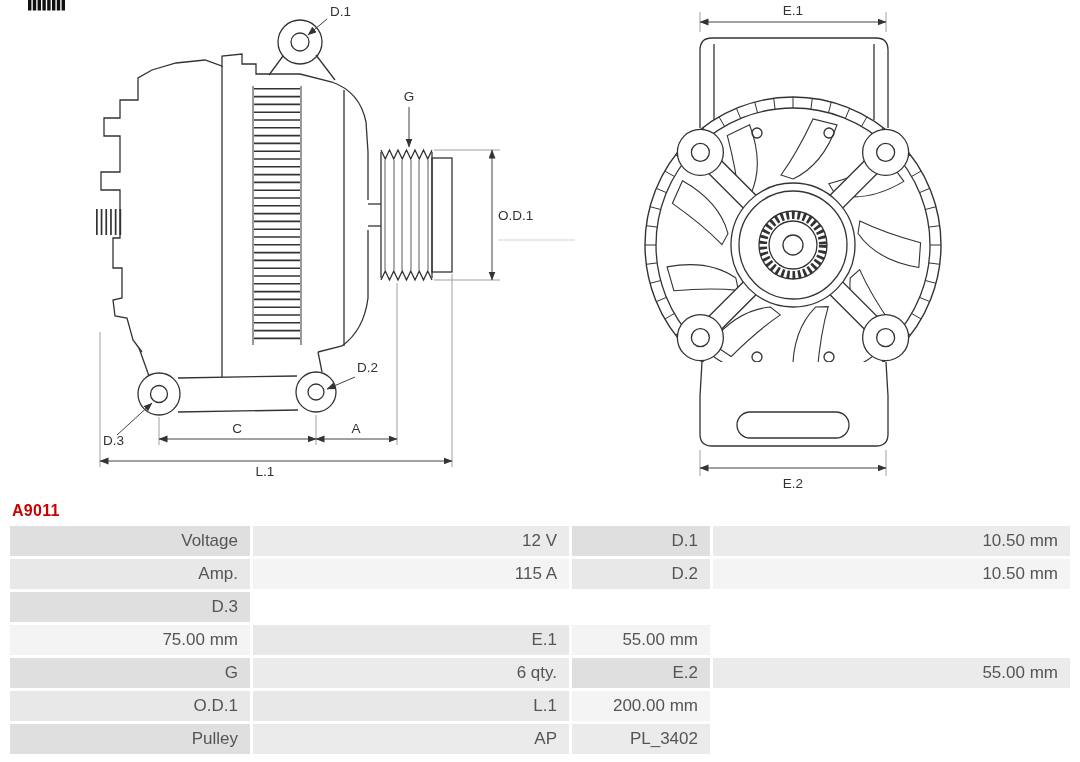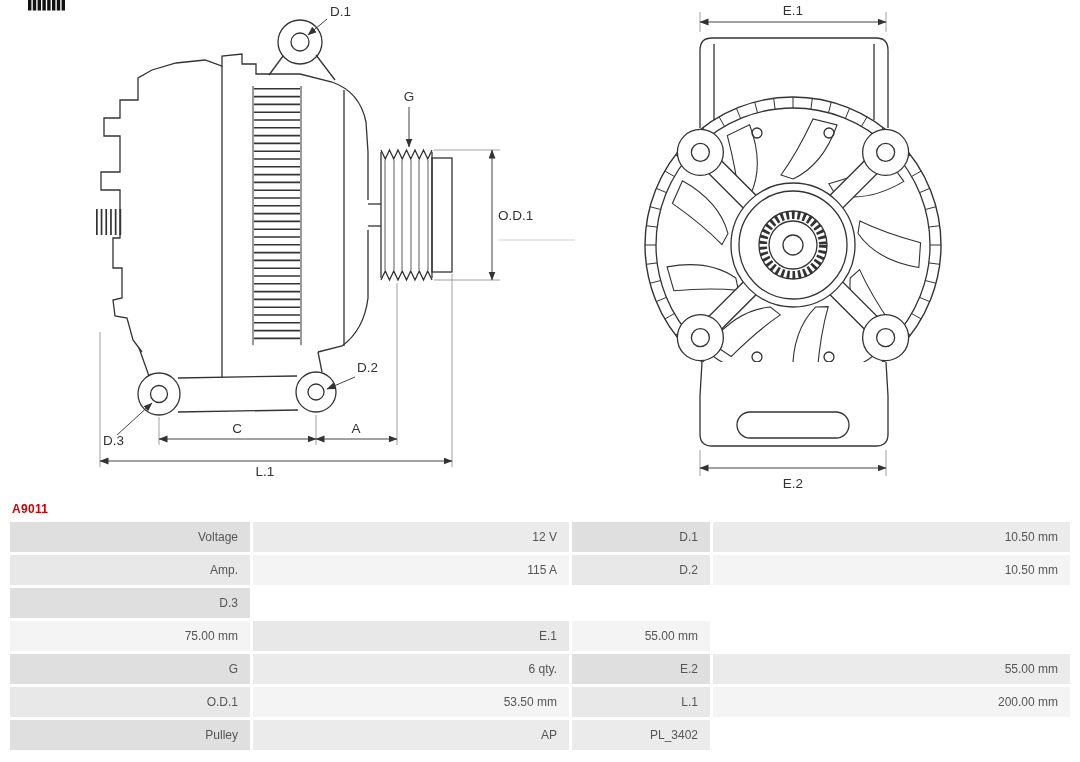--- a/index.html
+++ b/index.html
@@ -1,23 +1,23 @@
 <!DOCTYPE html>
 <html><head>
 <meta charset="utf-8">
 <style>
   html,body{margin:0;padding:0;background:#ffffff;}
   body{font-family:"Liberation Sans",sans-serif;width:1080px;height:762px;overflow:hidden;}
   .drawing-wrap{width:1080px;height:500px;}
   svg text{font-family:"Liberation Sans",sans-serif;font-size:13.5px;fill:#333;}
-  .part-number{color:#cc0000;font-size:12px;font-weight:600;margin:2px 0 6px 12px;letter-spacing:.3px;}
+  .part-number{color:#cc0000;font-size:16px;font-weight:600;margin:2px 0 6px 12px;letter-spacing:.3px;}
   .spec-table{margin:0 10px;width:1060px;}
   .spec-row{display:grid;grid-template-columns:240px 316px 138px 1fr;gap:3px;margin-bottom:3px;}
   .cell{height:30px;display:flex;align-items:center;justify-content:flex-end;
-        padding-right:12px;box-sizing:border-box;font-size:12px;color:#555;}
+        padding-right:12px;box-sizing:border-box;font-size:17px;color:#555;}
   .spec-row:nth-child(odd) .lbl{background:#dfdfdf;}
   .spec-row:nth-child(odd) .val{background:#ebebeb;}
   .spec-row:nth-child(even) .lbl{background:#e8e8e8;}
   .spec-row:nth-child(even) .val{background:#f4f4f4;}
 </style>
 </head>
 <body>
 
 <div class="drawing-wrap">
 <svg viewBox="0 0 1080 500" width="1080" height="500">
@@ -263,21 +263,20 @@
     <div class="cell val">55.00 mm</div>
   </div>
   <div class="spec-row">
     <div class="cell lbl">G</div>
     <div class="cell val">6 qty.</div>
     <div class="cell lbl">E.2</div>
     <div class="cell val">55.00 mm</div>
   </div>
   <div class="spec-row">
     <div class="cell lbl">O.D.1</div>
-    <div class="cell val">53.50 mm</div>
     <div class="cell lbl">L.1</div>
     <div class="cell val">200.00 mm</div>
   </div>
   <div class="spec-row">
     <div class="cell lbl">Pulley</div>
     <div class="cell val">AP</div>
     <div class="cell val">PL_3402</div>
   </div>
 </div>
 

